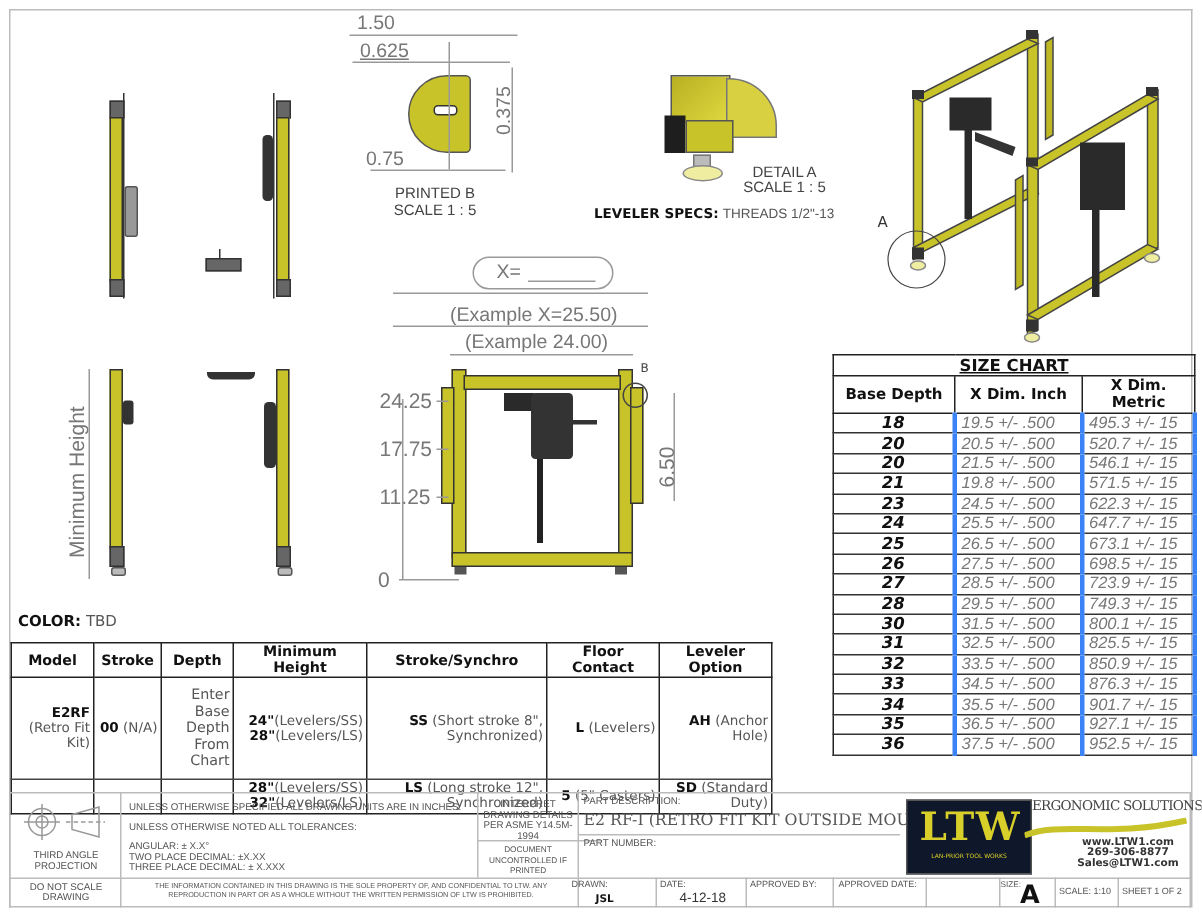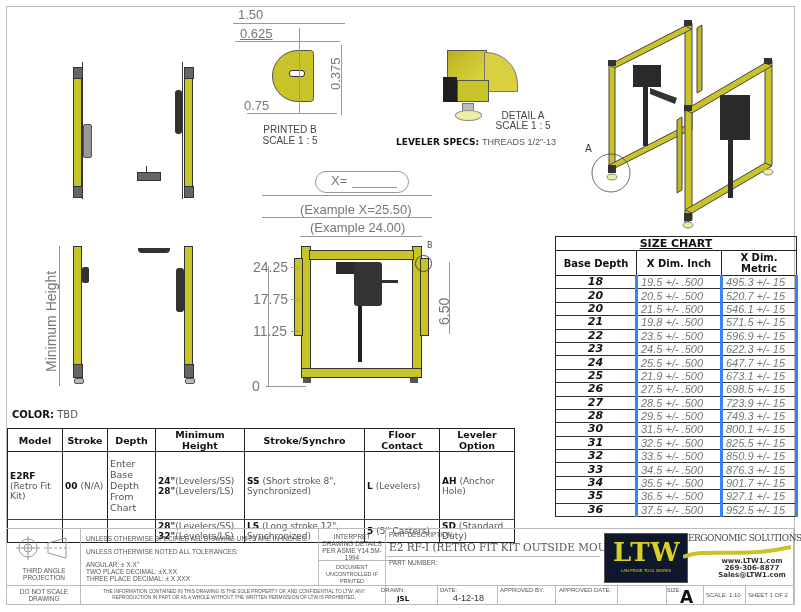--- a/index.html
+++ b/index.html
@@ -6,21 +6,21 @@
   body{width:801px;height:612px;position:relative;overflow:hidden;font-family:"DejaVu Sans",sans-serif;color:#222;}
   .abs{position:absolute;}
   .frame{position:absolute;left:6px;top:6px;width:787px;height:598px;border:1px solid #bbb;border-bottom:none;}
   .dim{font-family:"Liberation Sans",sans-serif;color:#777;font-size:13px;}
   .dimline{position:absolute;background:#999;}
   .yellow{background:#c9c32a;border:1px solid #333;}
   .cap{font-family:"Liberation Sans",sans-serif;font-size:10px;color:#444;text-align:center;line-height:11px;}
   
   table.opt{position:absolute;left:7px;top:428px;border-collapse:collapse;font-family:"DejaVu Sans",sans-serif;font-size:9px;color:#555;}
   table.opt th{border:1px solid #222;font-size:9.5px;font-weight:bold;color:#111;padding:0 2px;height:14px;}
-  table.opt td{border-left:1px solid #222;border-right:1px solid #222;text-align:left;vertical-align:middle;padding:0 2px;line-height:10px;}
+  table.opt td{border-left:1px solid #222;border-right:1px solid #222;text-align:right;vertical-align:middle;padding:0 2px;line-height:10px;}
   table.opt tr.r1 td{height:67px;border-bottom:1px solid #444;}
   table.opt tr.r2 td{height:22px;border-bottom:1px solid #222;}
   table.opt b{color:#111;}
   
   table.size{position:absolute;left:555px;top:236px;width:243px;border-collapse:collapse;font-family:"DejaVu Sans",sans-serif;}
   table.size th{border:1px solid #222;font-size:10px;font-weight:bold;color:#111;line-height:11px;}
   table.size td{border-left:1px solid #222;border-right:3px solid #3b82f6;border-bottom:1px solid #333;font-size:11px;height:12.4px;line-height:12px;padding:0;font-style:italic;}
   table.size td.bd{text-align:center;font-weight:bold;color:#111;}
   table.size td.v{color:#777;padding-left:3px;white-space:nowrap;font-family:"Liberation Sans",sans-serif;}
   
@@ -252,37 +252,32 @@
         <td class="bd">20</td>
         <td class="v">21.5  +/- .500</td>
         <td class="v">546.1  +/- 15</td>
       </tr>
       <tr>
         <td class="bd">21</td>
         <td class="v">19.8  +/- .500</td>
         <td class="v">571.5  +/- 15</td>
       </tr>
       <tr>
-        <td class="bd">22</td>
-        <td class="v">23.5  +/- .500</td>
-        <td class="v">596.9  +/- 15</td>
-      </tr>
-      <tr>
         <td class="bd">23</td>
         <td class="v">24.5  +/- .500</td>
         <td class="v">622.3  +/- 15</td>
       </tr>
       <tr>
         <td class="bd">24</td>
         <td class="v">25.5  +/- .500</td>
         <td class="v">647.7  +/- 15</td>
       </tr>
       <tr>
         <td class="bd">25</td>
-        <td class="v">21.9  +/- .500</td>
+        <td class="v">26.5  +/- .500</td>
         <td class="v">673.1  +/- 15</td>
       </tr>
       <tr>
         <td class="bd">26</td>
         <td class="v">27.5  +/- .500</td>
         <td class="v">698.5  +/- 15</td>
       </tr>
       <tr>
         <td class="bd">27</td>
         <td class="v">28.5  +/- .500</td>

